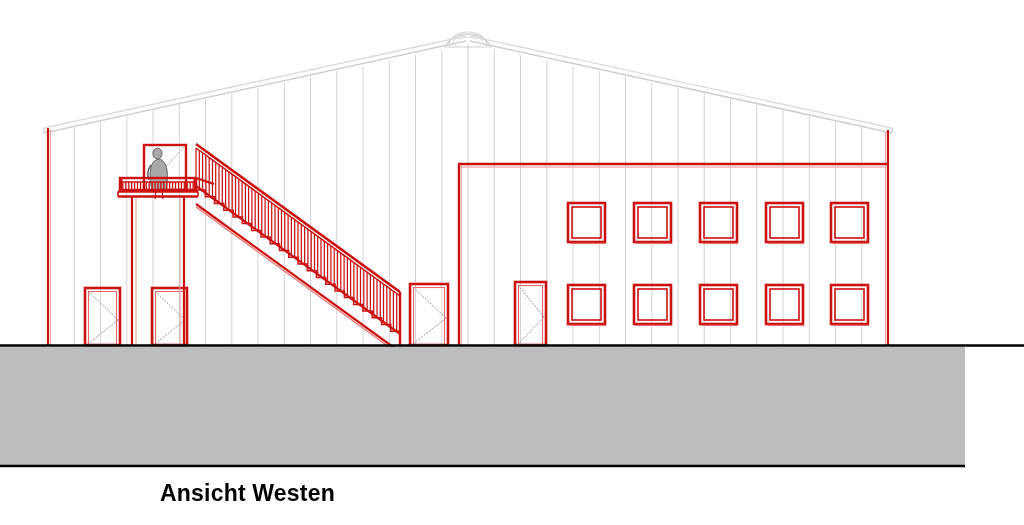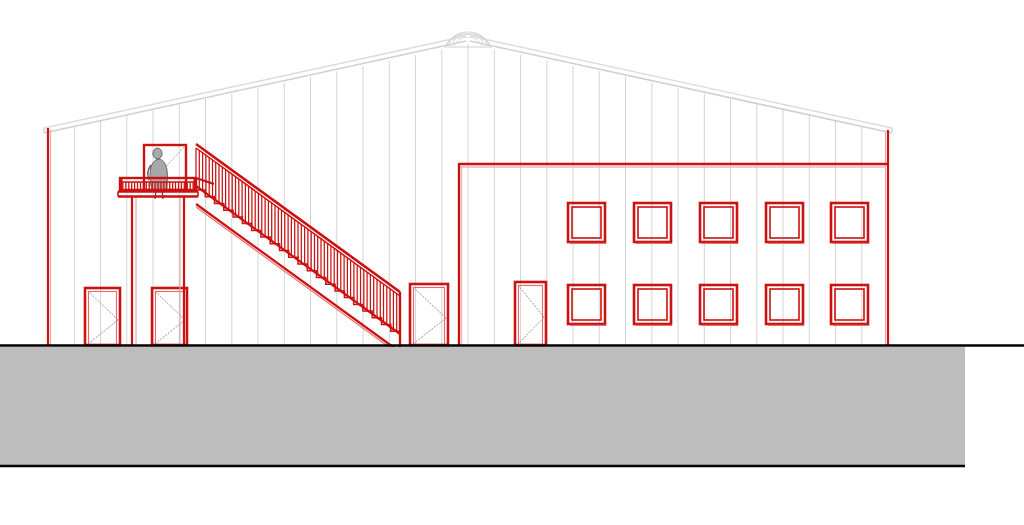--- a/index.html
+++ b/index.html
@@ -303,14 +303,15 @@
       </g>
 
     <g>
       <rect id="ground-fill" x="0" y="347" width="965" height="119" fill="#bdbdbd"></rect>
       <line id="ground-line-top" x1="0" y1="345.5" x2="1024" y2="345.5" stroke="#000000" stroke-width="2.6"></line>
       <line id="ground-line-bottom" x1="0" y1="466" x2="965" y2="466" stroke="#000000" stroke-width="2.6"></line>
     </g>
 
   </svg>
 
+  <div id="caption" style="left: 160px; top: 480px; color: rgb(0, 0, 0);">Ansicht Westen</div>
 
 </div>
 
 </body></html>

